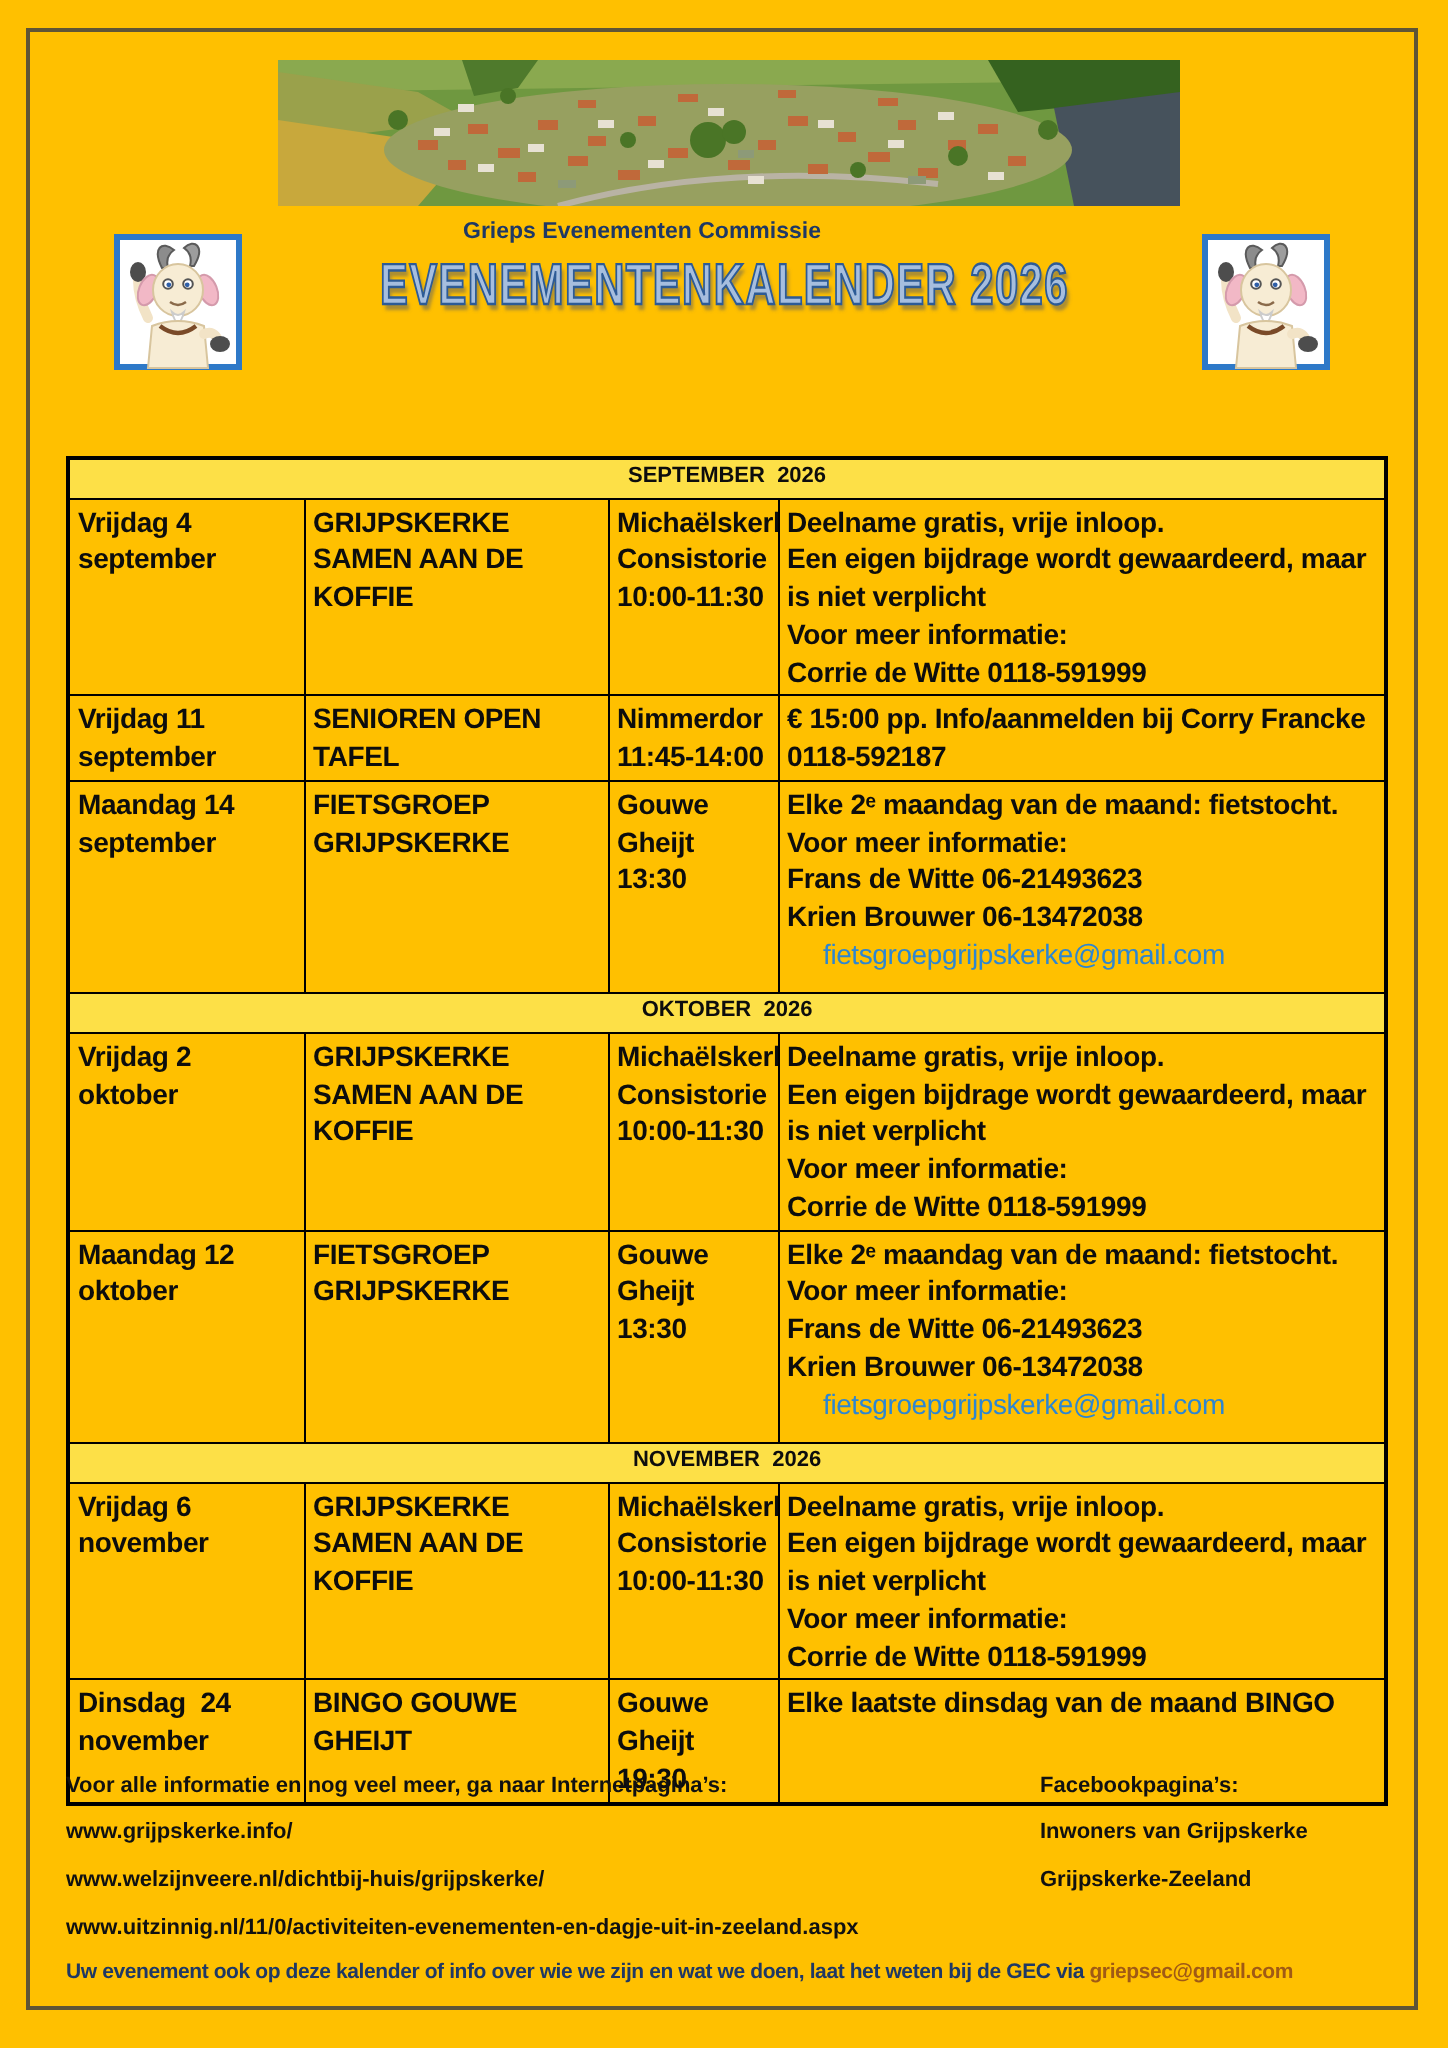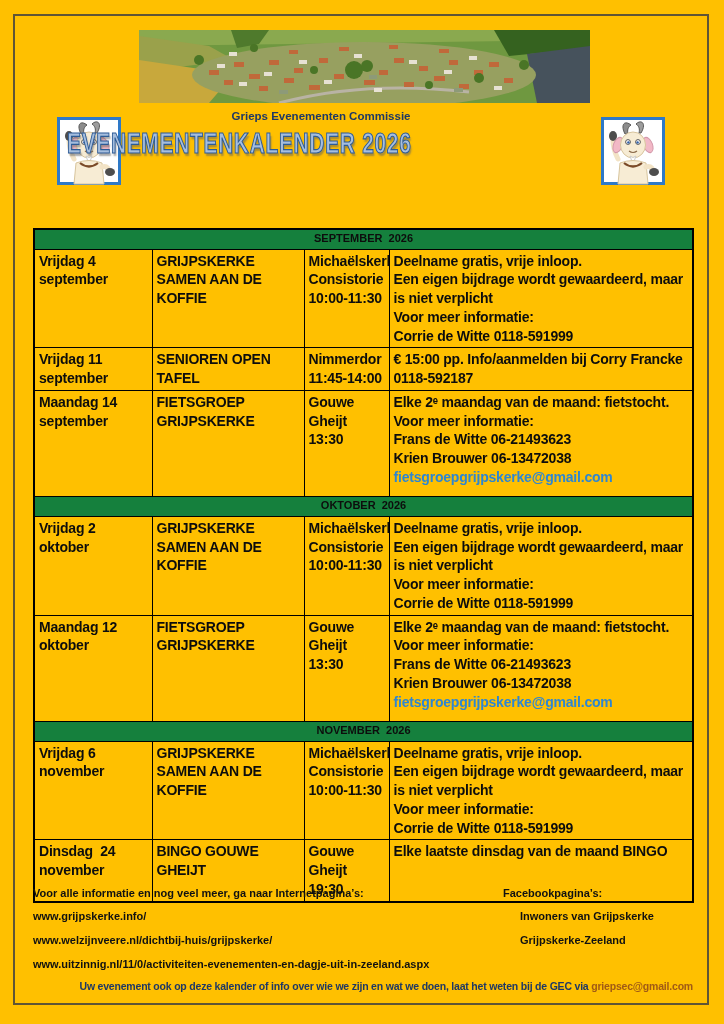--- a/index.html
+++ b/index.html
@@ -21,21 +21,21 @@
   .goat-box {
     position:absolute; top:117px; width:64px; height:68px;
   }
   .goat-left  { left:57px; }
   .goat-right { left:601px; }
   .org-line {
     position:absolute; top:110px; left:0; width:642px;
     text-align:center; font-size:11.5px; font-weight:bold; color:#1f3864;
   }
   .title-line {
-    position:absolute; top:127px; left:0; width:724px; 
+    position:absolute; top:127px; left:0; width:724px; text-align:center;
   }
   .title-line span {
     display:inline-block; white-space:nowrap;
     font-size:29px; font-weight:bold; letter-spacing:1px;
     color:#a6bede;
     -webkit-text-stroke:1.2px #2d5b96;
     text-shadow:2px 3px 2px rgba(96,96,96,0.55);
     transform:scaleX(0.72); transform-origin:center;
   }
   table.cal {
@@ -47,50 +47,50 @@
     border:1.5px solid #000;
     vertical-align:top;
     padding:2px 5px 2px 4px;
     font-size:14px; font-weight:bold; color:#0d0d0d;
     line-height:1.34;
     white-space:pre-wrap;
     letter-spacing:-0.2px;
     overflow:hidden;
   }
   tr.month-row td {
-    background:#15803d; text-align:center;
+    background:#fde047; text-align:center;
     font-size:11px; padding:1px 0 1px 0;
     letter-spacing:0;
   }
   tr.month-row  { height:20px; }
   tr.h-md { height:75px; }
   tr.h-sm { height:37px; }
   tr.h-lg { height:106px; }
   tr.h-xs { height:45px; }
   td.c-date  { letter-spacing:-0.45px; }
   td.c-event { letter-spacing:-0.35px; }
   a.cell-email {
-    display:block; color:#2e86d1; font-weight:bold;
-    text-decoration:none; letter-spacing:-0.2px; cursor:pointer;
+    display:block; color:#2e86d1; font-weight:normal;
+    text-decoration:none; letter-spacing:-0.2px; cursor:pointer;margin-left:18px;
   }
   .footer {
     position:absolute; left:33px; top:887px; width:660px;
     font-size:11px; font-weight:bold; color:#111;
   }
   .fline { position:absolute; white-space:nowrap; }
   .fl-0 { top:0; left:0; }
   .fl-1 { top:23px; left:0; }
   .fl-2 { top:47px; left:0; }
   .fl-3 { top:71px; left:0; }
-  .fr-0 { top:0;  left:470px; }
+  .fr-0 { top:0;  left:487px; }
   .fr-1 { top:23px; left:487px; }
   .fr-2 { top:47px; left:487px; }
   .notice {
     position:absolute; top:93px; left:0; width:660px;
-    color:#1f3864; font-size:10.5px; letter-spacing:-0.2px; white-space:nowrap;text-align:right;
+    color:#1f3864; font-size:10.5px; letter-spacing:-0.2px; white-space:nowrap;
   }
   .notice a { color:#a05a15; text-decoration:none; cursor:pointer; }
 </style>
 </head>
 <body>
 
 <div class="frame"></div>
 
 <div class="banner">
   <svg width="451" height="73" viewBox="0 0 451 73">

